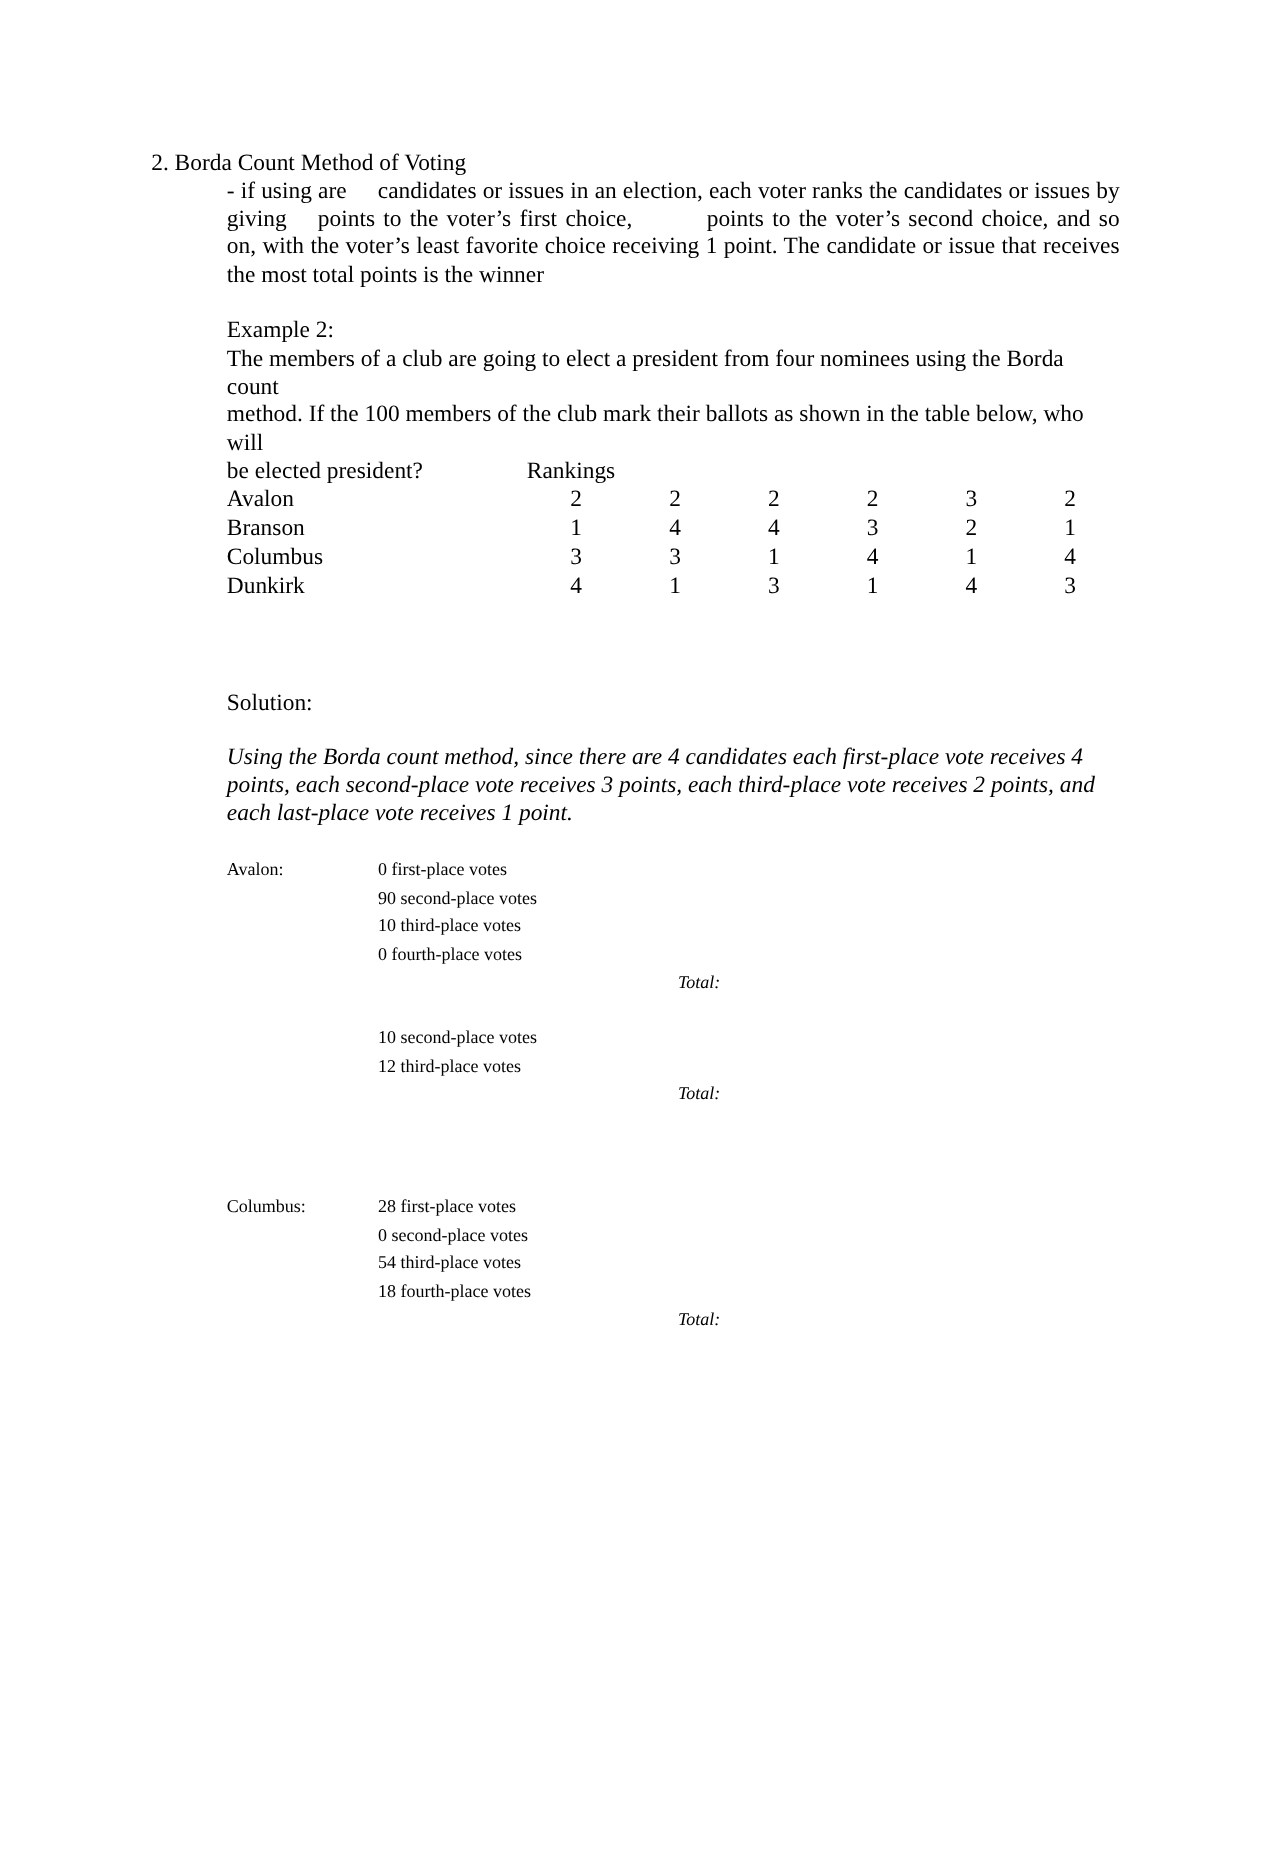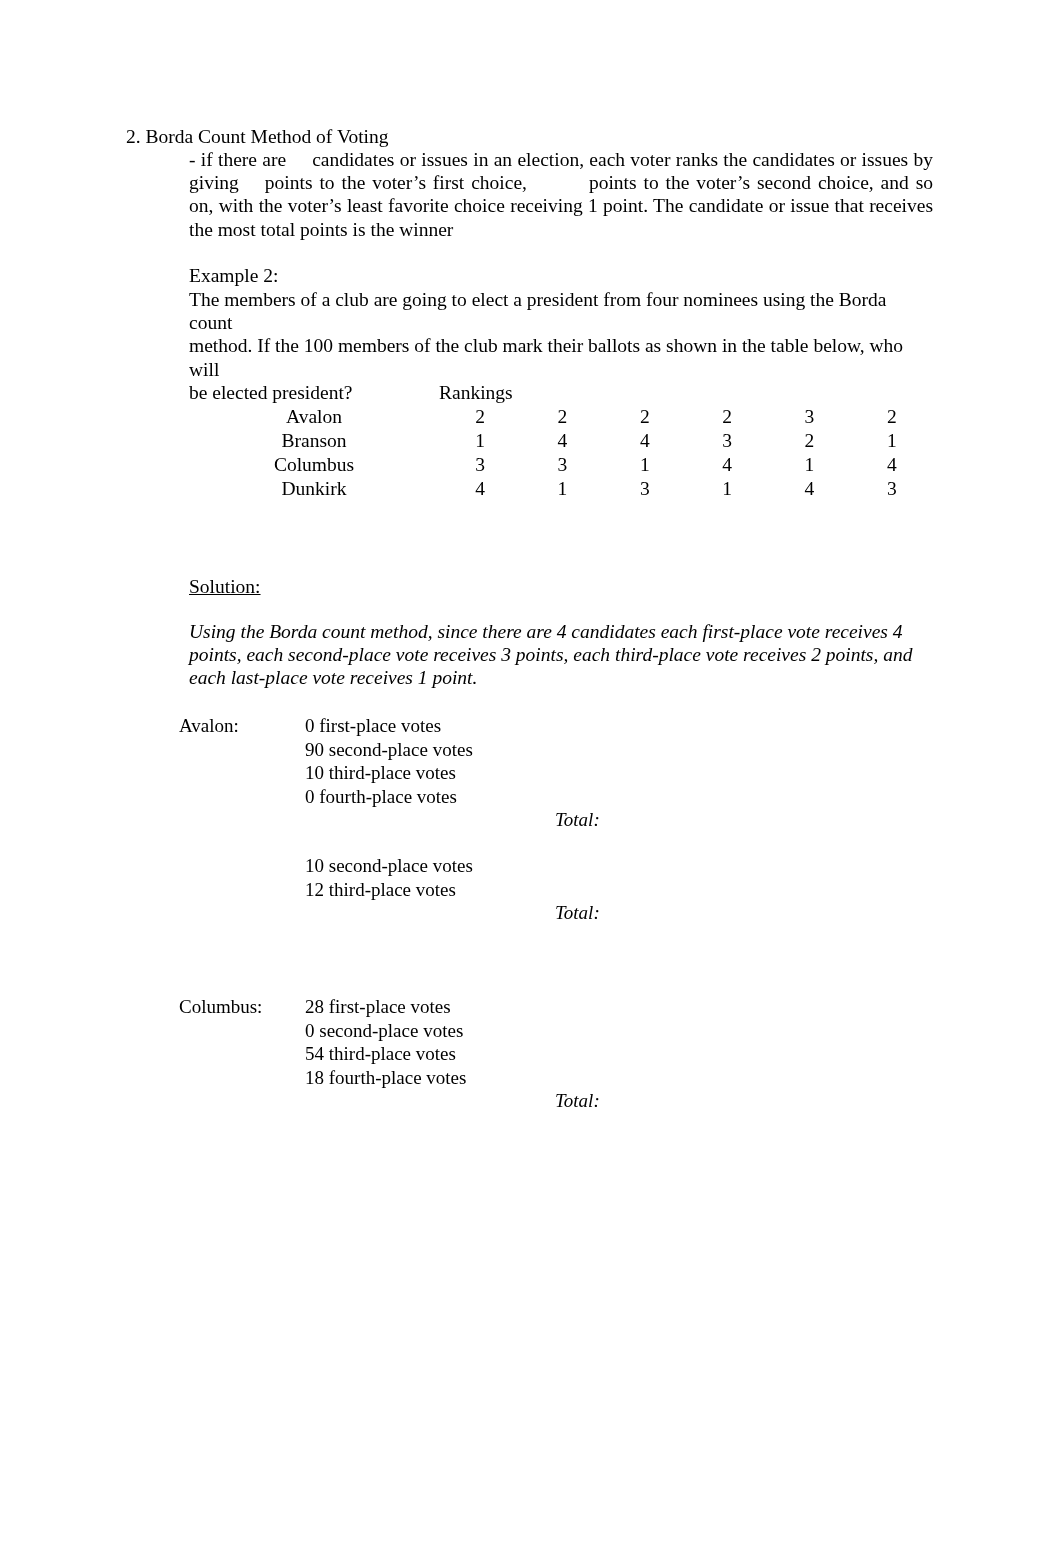--- a/index.html
+++ b/index.html
@@ -54,53 +54,52 @@
   }
   table.rankings td, table.rankings th {
     padding: 0;
     border: none;
     font-weight: normal;
     height: 24px;
     line-height: 24px;
     vertical-align: baseline;
     font-size: 19.5px;
   }
-  .col-name  { width: 250px; text-align: center; }
+  .col-name  { width: 250px; text-align: left; }
   .col-rank  { width: 82px;  text-align: center; }
   .rank-head {
     height: 24px;
     line-height: 24px;
   }
   .voters-row td { color: #95B3D7; }
 
   
   .solution-label {
     position: absolute;
     left: 189px;
     top: 575px;
     font-size: 19.5px;
     line-height: 23px;
-    text-decoration: underline;
   }
   .solution-para {
     position: absolute;
     left: 189px;
     top: 620px;
     width: 744px;
     font-size: 19.5px;
     line-height: 23.2px;
     font-style: italic;
   }
 
   
   .tally {
     position: absolute;
-    left: 179px;
-    width: 744px;
-    font-size: 19px;
+    left: 189px;
+    width: 744px;
+    font-size: 15px;
   }
   .tally .row {
     position: relative;
     height: 23.5px;
     line-height: 23.5px;
   }
   .tally .cand-label {
     position: absolute;
     left: 0;
     top: 0;
@@ -136,21 +135,21 @@
 </style>
 </head>
 <body>
 
 <div class="page">
 
   <div class="heading">2. Borda Count Method of Voting</div>
 
   <div class="body-block" style="top:148px;">
     <div style="text-align:justify;">
-      <span>- if there are</span><span class="eqgap n"></span><span>candidates or issues in an election, each voter ranks the candidates or issues by</span>
+      <span>- if using are</span><span class="eqgap n"></span><span>candidates or issues in an election, each voter ranks the candidates or issues by</span>
       <span>giving</span><span class="eqgap n"></span><span>points to the voter’s first choice,</span><span class="eqgap n1"></span><span>points to the voter’s second choice, and so on,</span>
       <span>with the voter’s least favorite choice receiving 1 point. The candidate  or issue that receives the</span>
       <span>most total points is the winner</span>
     </div>
   </div>
 
   <div class="body-block" style="top:264px;">Example 2:</div>
 
   <div class="body-block" style="top:288px;">
     <div>The members of a club are going to elect a president from four nominees using the Borda count</div>

